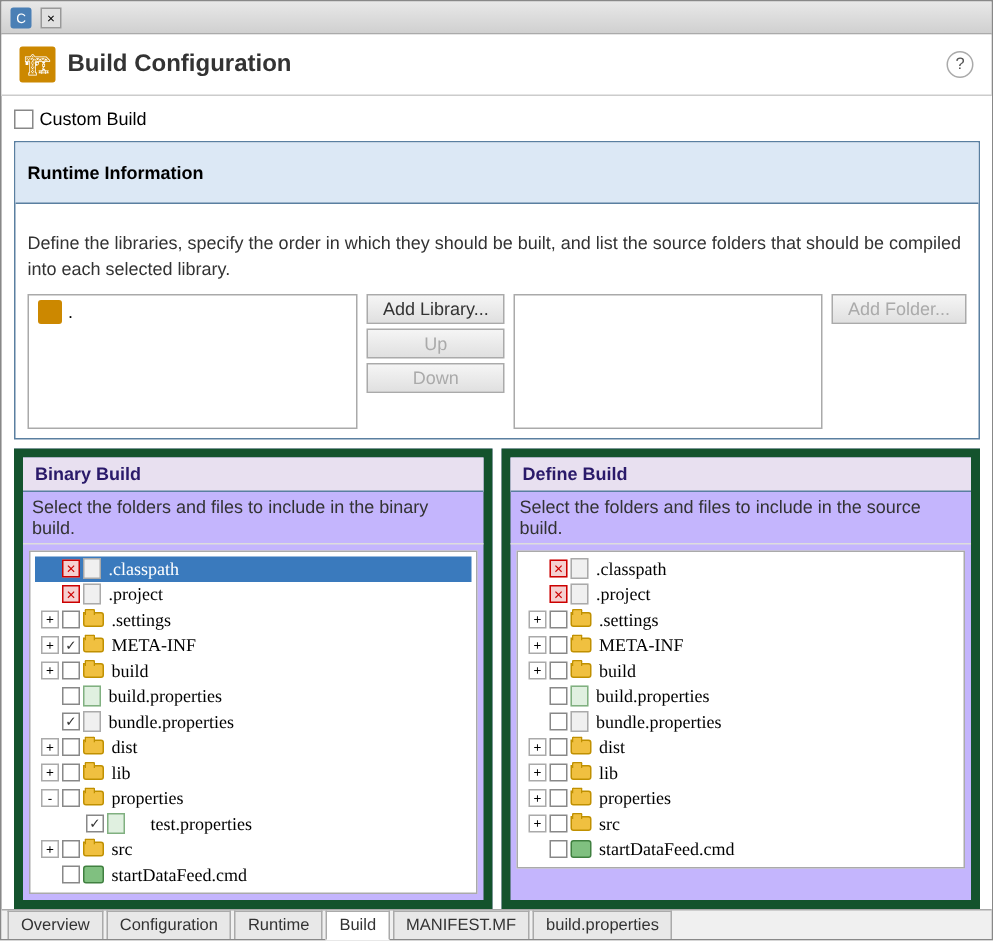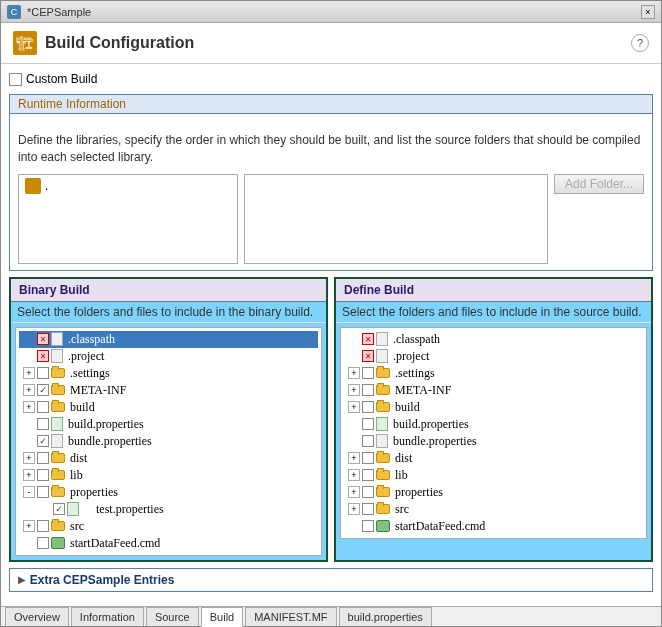--- a/index.html
+++ b/index.html
@@ -16,36 +16,36 @@
     .page-header-icon { width: 24px; height: 24px; background: #cc8800; border-radius: 2px; display: flex; align-items: center; justify-content: center; color: white; font-size: 14px; }
     .page-header-title { font-size: 16px; color: #333; font-weight: bold; flex: 1; }
     .page-header-help { width: 18px; height: 18px; border: 1px solid #aaa; border-radius: 50%; display: flex; align-items: center; justify-content: center; font-size: 11px; color: #555; cursor: pointer; }
 
     .content { flex: 1; padding: 6px 8px; overflow-y: auto; background: white; display: flex; flex-direction: column; gap: 6px; }
 
     .custom-build-row { display: flex; align-items: center; gap: 4px; padding: 2px 0; }
     .checkbox { width: 13px; height: 13px; border: 1px solid #888; background: white; display: flex; align-items: center; justify-content: center; }
 
     .section-panel { border: 1px solid #5a7fa0; background: white; }
-    .section-header { background: #dce8f5; padding: 2px 8px; font-weight: normal; color: #a16207; font-size: 12px; border-bottom: 1px solid #5a7fa0; }
+    .section-header { background: #dce8f5; padding: 13px 8px; font-weight: bold; color: #000000; font-size: 12px; border-bottom: 1px solid #5a7fa0; }
     .section-body { padding: 6px 8px; }
     .section-desc { color: #333; margin-bottom: 8px; line-height: 1.4; margin-top: 12px; }
 
     .runtime-layout { display: flex; gap: 6px; align-items: flex-start; }
     .library-list { width: 220px; border: 1px solid #aaa; background: white; min-height: 90px; }
     .library-item { padding: 3px 6px; display: flex; align-items: center; gap: 4px; }
 
     .runtime-buttons { display: flex; flex-direction: column; gap: 3px; }
     .btn { border: 1px solid #aaa; background: linear-gradient(to bottom, #f5f5f5, #e0e0e0); padding: 2px 10px; cursor: pointer; color: #333; min-width: 70px; text-align: center; }
     .btn:disabled, .btn.disabled { color: #aaa; cursor: default; }
 
     .folder-list { flex: 1; border: 1px solid #aaa; background: white; min-height: 90px; }
 
     .two-col { display: flex; gap: 6px; }
-    .build-panel { flex: 1; border: 2px solid #14532d; background: #7dd3fc; }
+    .build-panel { flex: 1; border: 6px solid #14532d; background: #c4b5fd; }
     .build-panel-header { background: #e8e0f0; padding: 4px 8px; font-weight: bold; color: #2a1a6a; border-bottom: 1px solid #5a7fa0; }
     .build-panel-desc { padding: 3px 6px; color: #333; font-size: 12px; border-bottom: 1px solid #ddd; }
     .build-panel-tree { padding: 3px; border: 1px solid #aaa; margin: 4px; background: white; min-height: 210px; }
 
     .tree-item { display: flex; align-items: center; gap: 2px; padding: 1px 0; white-space: nowrap; }
     .tree-item.selected { background: #3a7abd; color: white; }
     .tree-item.selected .item-label { color: white; }
     .expand-btn { width: 12px; height: 12px; border: 1px solid #aaa; background: white; display: flex; align-items: center; justify-content: center; font-size: 9px; cursor: pointer; flex-shrink: 0; }
     .expand-placeholder { width: 12px; height: 12px; flex-shrink: 0; }
     .cb { width: 12px; height: 12px; border: 1px solid #888; background: white; display: flex; align-items: center; justify-content: center; font-size: 9px; flex-shrink: 0; }
@@ -67,21 +67,20 @@
     .tab { padding: 3px 8px; border: 1px solid #aaa; border-bottom: none; background: #e8e8e8; cursor: pointer; font-size: 11px; color: #333; margin-right: 2px; }
     .tab.active { background: white; border-bottom: 1px solid white; margin-bottom: -1px; z-index: 1; }
   </style>
 </head>
 <body>
 
 <div class="window">
 
   <div class="title-bar">
     <div class="title-bar-icon">C</div>
-    <span class="title-bar-text">*CEPSample</span>
     <div class="title-bar-close">×</div>
   </div>
 
   <div class="page-header">
     <div class="page-header-icon">🏗</div>
     <span class="page-header-title">Build Configuration</span>
     <div class="page-header-help">?</div>
   </div>
 
   <div class="content">
@@ -95,20 +94,25 @@
       <div class="section-header">Runtime Information</div>
       <div class="section-body">
         <div class="section-desc">Define the libraries, specify the order in which they should be built, and list the source folders that should be compiled into each selected library.</div>
         <div class="runtime-layout">
           <div class="library-list">
             <div class="library-item">
               <div style="width:16px;height:16px;background:#cc8800;border-radius:2px;flex-shrink:0;"></div>
               <span>.</span>
             </div>
           </div>
+          <div class="runtime-buttons">
+            <button class="btn">Add Library...</button>
+            <button class="btn disabled">Up</button>
+            <button class="btn disabled">Down</button>
+          </div>
           <div class="folder-list"></div>
           <div style="display:flex;flex-direction:column;gap:3px;border-radius:10px;">
             <button class="btn disabled">Add Folder...</button>
           </div>
         </div>
       </div>
     </div>
 
     <div class="two-col">
 
@@ -305,20 +309,20 @@
 
     <div class="extra-classpath">
       <span class="extra-classpath-arrow">▶</span>
       <span class="extra-classpath-label">Extra CEPSample Entries</span>
     </div>
 
   </div>
 
   <div class="tab-bar" id="tab-bar">
       <div class="tab">Overview</div>
-      <div class="tab">Information</div>
-      <div class="tab">Source</div>
+      <div class="tab">Configuration</div>
+      <div class="tab">Runtime</div>
       <div class="tab active">Build</div>
       <div class="tab">MANIFEST.MF</div>
       <div class="tab">build.properties</div>
     </div>
 
 </div>
 
 </body></html>

